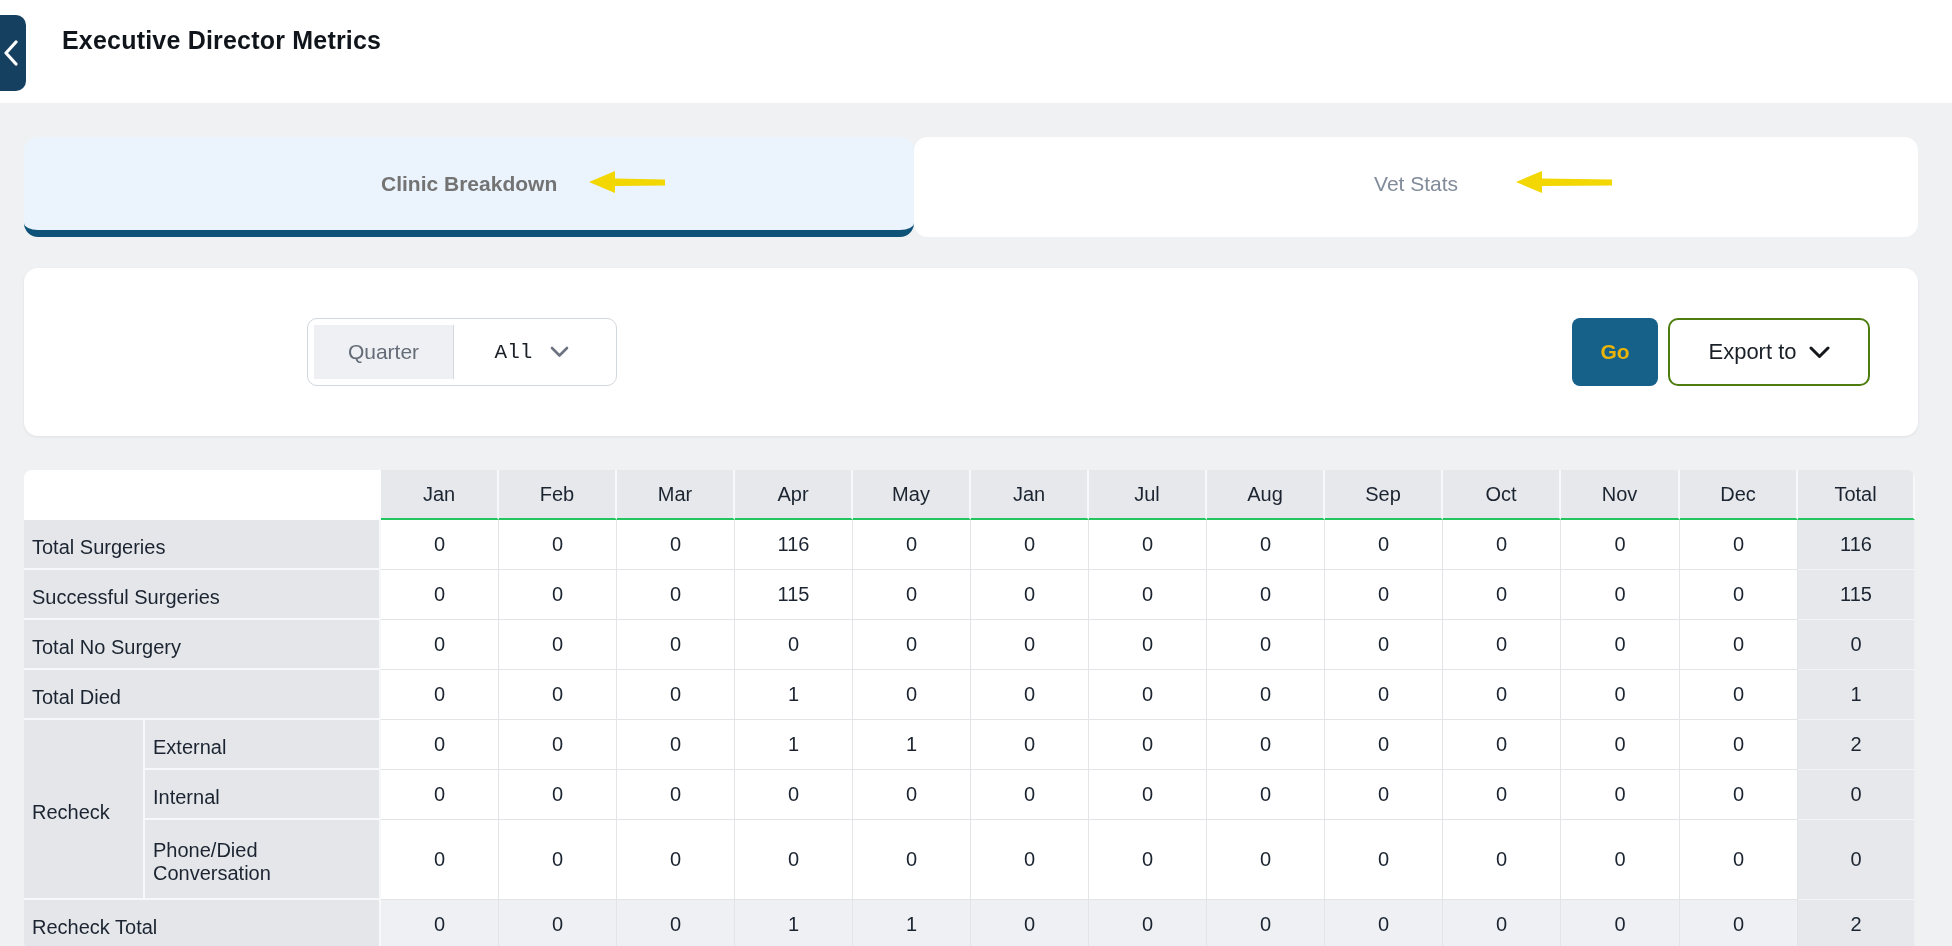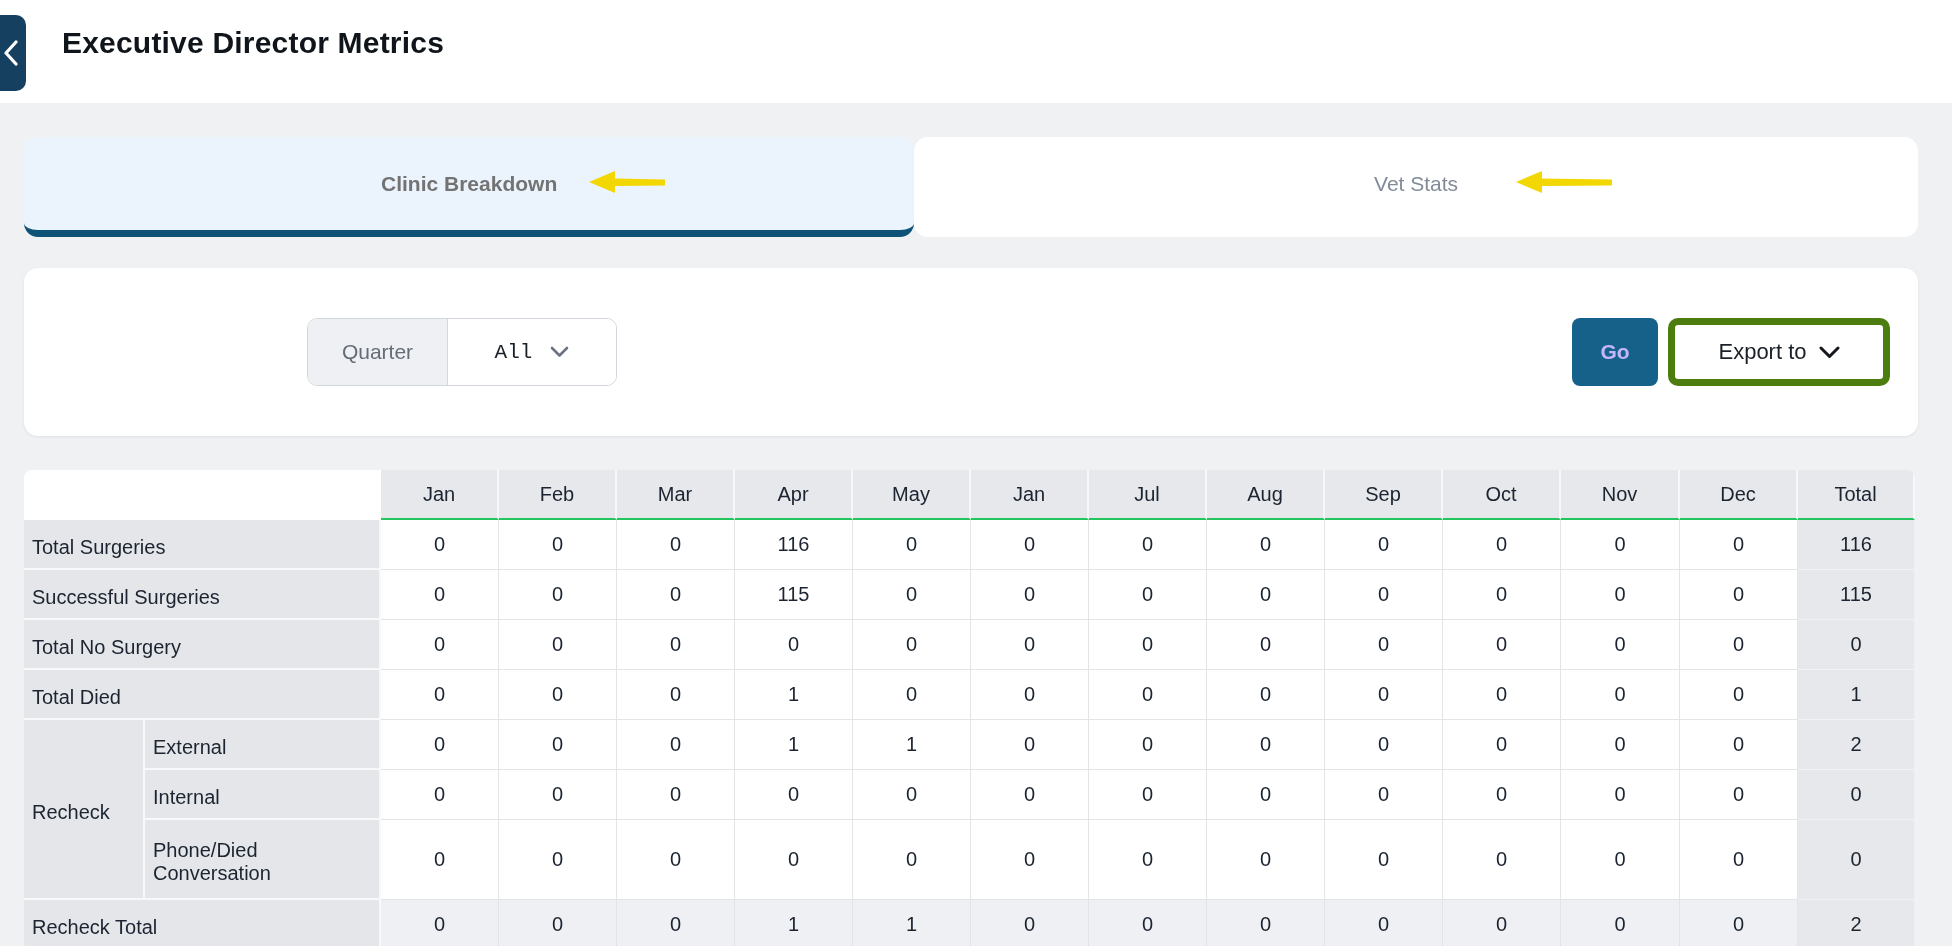--- a/index.html
+++ b/index.html
@@ -5,21 +5,21 @@
   * { margin:0; padding:0; box-sizing:border-box; }
   html,body { width:1952px; height:946px; overflow:hidden;
     font-family:"Liberation Sans", sans-serif; background:#eff1f3; }
   .page { position:relative; width:1952px; height:946px; }
 
   
   .topbar { position:absolute; left:0; top:0; width:1952px; height:103px; background:#ffffff; }
   .back-btn { position:absolute; left:-12px; top:15px; width:38px; height:76px;
     background:#16405f; border-radius:10px; cursor:pointer;
     display:flex; align-items:center; justify-content:flex-end; padding-right:7px; }
-  .page-title { position:absolute; left:62px; top:26px; font-size:30px; font-weight:700;
+  .page-title { position:absolute; left:62px; top:26px; font-size:25px; font-weight:700;
     color:#10151b; letter-spacing:0.2px; }
 
   
   .tabs { position:absolute; left:24px; top:137px; width:1894px; height:100px; display:flex; }
   .tab { position:relative; height:100px; display:flex; align-items:center; justify-content:center;
     border-radius:14px; cursor:pointer; }
   .tab-clinic { width:956px; background:#ebf4fc; border-bottom:7px solid #0e5278; }
   .tab-vet { width:1078px; background:#ffffff; border-bottom:7px solid #ffffff; }
   .tab-label { font-size:21px; }
   .tab-clinic .tab-label { color:#737373; font-weight:700; }
@@ -28,29 +28,29 @@
   .tab-clinic .tab-arrow { left:calc(50% + 120px); }
   .tab-vet .tab-arrow { left:calc(50% + 100px); }
 
   
   .filter-card { position:absolute; left:24px; top:268px; width:1894px; height:168px;
     background:#ffffff; border-radius:14px; box-shadow:0 1px 3px rgba(20,30,40,0.08); }
   .control { position:absolute; top:50px; height:68px; border:1px solid #d2d7dd;
     border-radius:10px; background:#fff; display:flex; align-items:center; font-size:21px; color:#1a2027; }
   .year-select { left:54px; width:194px; justify-content:space-between;
     padding:0 26px 0 30px; cursor:pointer; }
-  .quarter-group { left:283px; width:310px; padding:0; overflow:hidden; }
+  .quarter-group { left:283px; width:310px; padding:6px; overflow:hidden; }
   .quarter-label { width:140px; height:100%; background:#eef0f3; color:#646c77;
     display:flex; align-items:center; justify-content:center; border-right:1px solid #d2d7dd; }
   .quarter-select { flex:1; height:100%; display:flex; align-items:center;
     justify-content:center; gap:18px; background:#fff; cursor:pointer;font-family:Liberation Mono, monospace; }
-  .go-btn { left:1548px; width:86px; background:#15618a; border:none; color:#c4b5fd;
+  .go-btn { left:1548px; width:86px; background:#15618a; border:none; color:#eab308;
     font-weight:700; justify-content:center; border-radius:8px; cursor:pointer; }
-  .export-btn { left:1644px; width:222px; justify-content:center; gap:12px;
-    border-radius:10px; border:7px solid #4d7c0f; font-size:22px; cursor:pointer; }
+  .export-btn { left:1644px; width:202px; justify-content:center; gap:12px;
+    border-radius:10px; border:2px solid #4d7c0f; font-size:22px; cursor:pointer; }
 
   
   .table-wrap { position:absolute; left:24px; top:470px; width:1891px; border-radius:8px; overflow:hidden; }
   table { border-collapse:separate; border-spacing:0; table-layout:fixed; width:1891px;
     font-size:20px; color:#1b2430; }
   th, td { font-weight:400; }
   th.blank { background:#ffffff; }
   th.mon { background:#e6e8eb; text-align:center; height:50px;
     border-right:2px solid #f7f8fa; border-bottom:2px solid #22c55e; }
   td.lbl { background:#e4e6ea; text-align:left; padding:6px 10px 0 8px;

